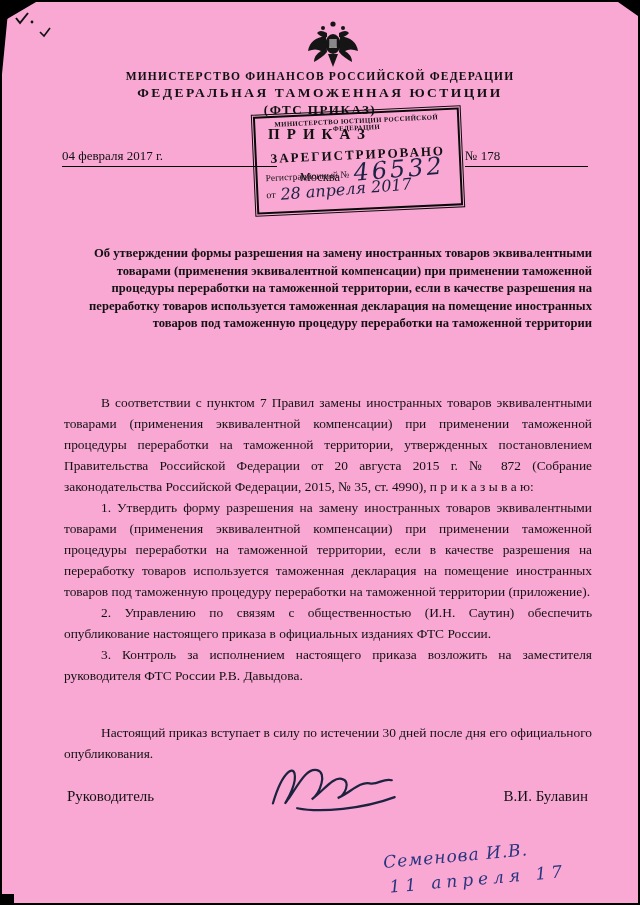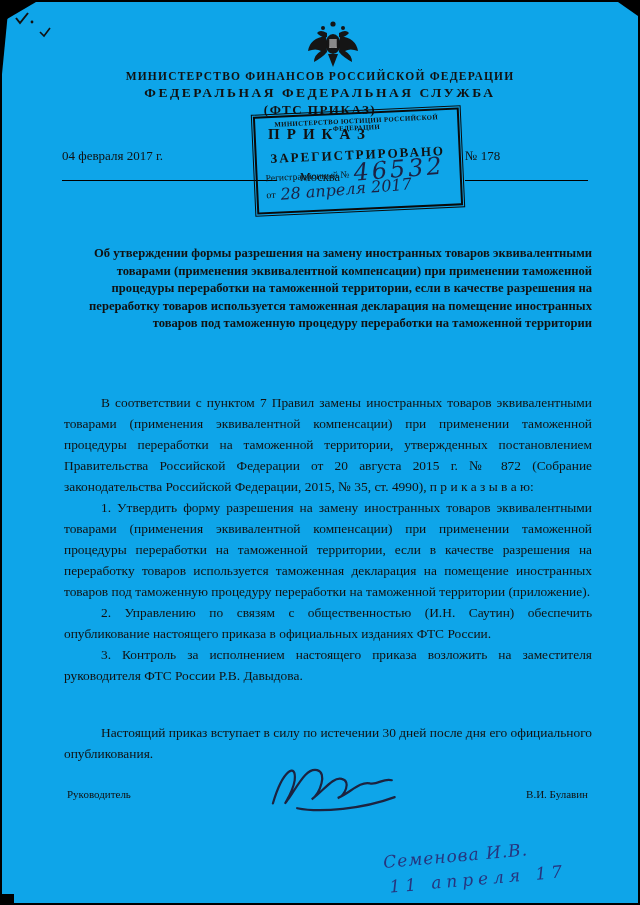--- a/index.html
+++ b/index.html
@@ -1,20 +1,20 @@
 <!DOCTYPE html>
 <html><head>
 <meta charset="utf-8">
 <style>
   html,body{margin:0;padding:0;background:#e8e8e8;}
   .page{
     position:relative;
     width:640px;height:905px;
     margin:0 auto;
-    background:#0ea5e9;
+    background:#f9a8d4;
     border:2px solid #000;
     box-sizing:border-box;
     font-family:"Liberation Serif","DejaVu Serif",serif;
     color:#111;
     overflow:hidden;
   }
   
   .art{position:absolute;background:#000;}
   .art-tl{left:0;top:0;width:34px;height:20px;clip-path:polygon(0 0,100% 0,0 100%);}
   .art-tl2{left:0;top:0;width:7px;height:72px;clip-path:polygon(0 0,100% 0,0 100%);}
@@ -25,21 +25,21 @@
   
   .coat{position:absolute;left:304px;top:18px;}
   .hdr{position:absolute;left:0;top:68px;width:100%;text-align:center;font-weight:bold;}
   .hdr-ministry{font-size:11.5px;letter-spacing:1.2px;}
   .hdr-service{font-size:13.5px;letter-spacing:2.5px;margin-top:3px;}
   .hdr-abbr{font-size:13px;letter-spacing:1.5px;margin-top:1px;}
   .hdr-prikaz{font-size:15px;letter-spacing:7px;margin-top:8px;}
 
   .date-row{position:absolute;left:60px;right:50px;top:146px;display:flex;justify-content:space-between;font-size:13px;}
   .date-left{display:inline-block;width:215px;border-bottom:1px solid #000;padding-bottom:2px;}
-  .num-right{display:inline-block;width:123px;border-bottom:1px solid #000;padding-bottom:16px;}
+  .num-right{display:inline-block;width:123px;border-bottom:1px solid #000;padding-bottom:2px;}
   .city{position:absolute;left:0;top:168px;width:100%;text-align:center;font-size:12.5px;}
 
   
   .stamp{
     position:absolute;left:253px;top:110px;width:206px;height:98px;
     border:2px solid #0a0a0a;outline:1px solid #0a0a0a;outline-offset:1px;
     transform:rotate(-2.6deg);
     text-align:center;box-sizing:border-box;padding-top:3px;
     background:transparent;
   }
@@ -63,21 +63,21 @@
     position:absolute;left:50px;top:243px;width:540px;
     text-align:right;font-weight:bold;font-size:12.6px;line-height:17.5px;
   }
 
   
   .body{position:absolute;left:62px;top:366px;width:528px;font-size:13.4px;line-height:21px;text-align:justify;margin-top:24px;}
   .body p{margin:0;text-indent:37px;}
   .body p.gap{margin-top:36px;}
 
   
-  .sig-row{position:absolute;left:65px;right:50px;top:786px;display:flex;justify-content:space-between;font-size:11px;}
+  .sig-row{position:absolute;left:65px;right:50px;top:786px;display:flex;justify-content:space-between;font-size:15px;}
   .sig-scrawl{position:absolute;left:262px;top:752px;transform:rotate(-3deg);}
 
   
   .hand-note{
     position:absolute;right:72px;top:840px;
     transform:rotate(-5deg);
     color:#27357e;font-style:italic;font-size:17px;line-height:25px;
     font-family:"DejaVu Serif",serif;letter-spacing:1px;white-space:nowrap;
   }
   .hand-note .l2{padding-left:4px;letter-spacing:5px;}
@@ -108,21 +108,21 @@
       <path d="M20 16 Q4 18 2 31 Q10 28 15 31 Q8 35 8 42 Q17 37 21 32 z"></path>
       <path d="M34 16 Q50 18 52 31 Q44 28 39 31 Q46 35 46 42 Q37 37 33 32 z"></path>
       <path d="M22 34 L27 47 L32 34 z"></path>
       <rect x="23.5" y="19" width="7" height="9" fill="#fdfdfc"></rect>
       <path d="M23.5 19 h7 v6 q0 4 -3.5 4 q-3.5 0 -3.5 -4 z" fill="#151515" opacity="0.5"></path>
     </g>
   </svg>
 
   <div class="hdr">
     <div class="hdr-ministry">МИНИСТЕРСТВО ФИНАНСОВ РОССИЙСКОЙ ФЕДЕРАЦИИ</div>
-    <div class="hdr-service">ФЕДЕРАЛЬНАЯ ФЕДЕРАЛЬНАЯ СЛУЖБА</div>
+    <div class="hdr-service">ФЕДЕРАЛЬНАЯ ТАМОЖЕННАЯ ЮСТИЦИИ</div>
     <div class="hdr-abbr">(ФТС ПРИКАЗ)</div>
     <div class="hdr-prikaz">ПРИКАЗ</div>
   </div>
 
   <div class="date-row">
     <span class="date-left">04 февраля 2017 г.</span>
     <span class="num-right">№ 178</span>
   </div>
   <div class="city">Москва</div>
 

